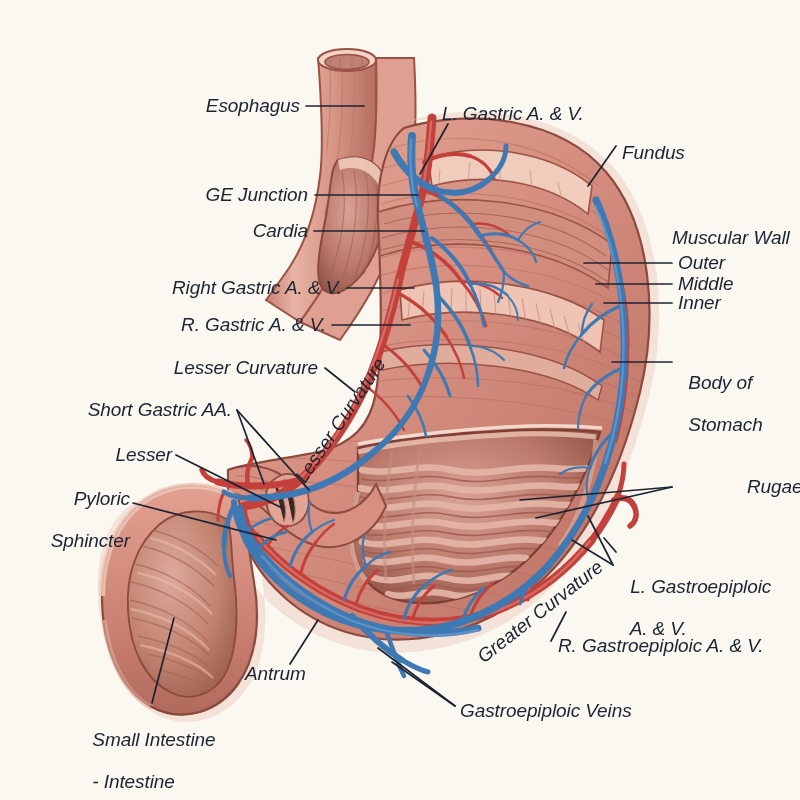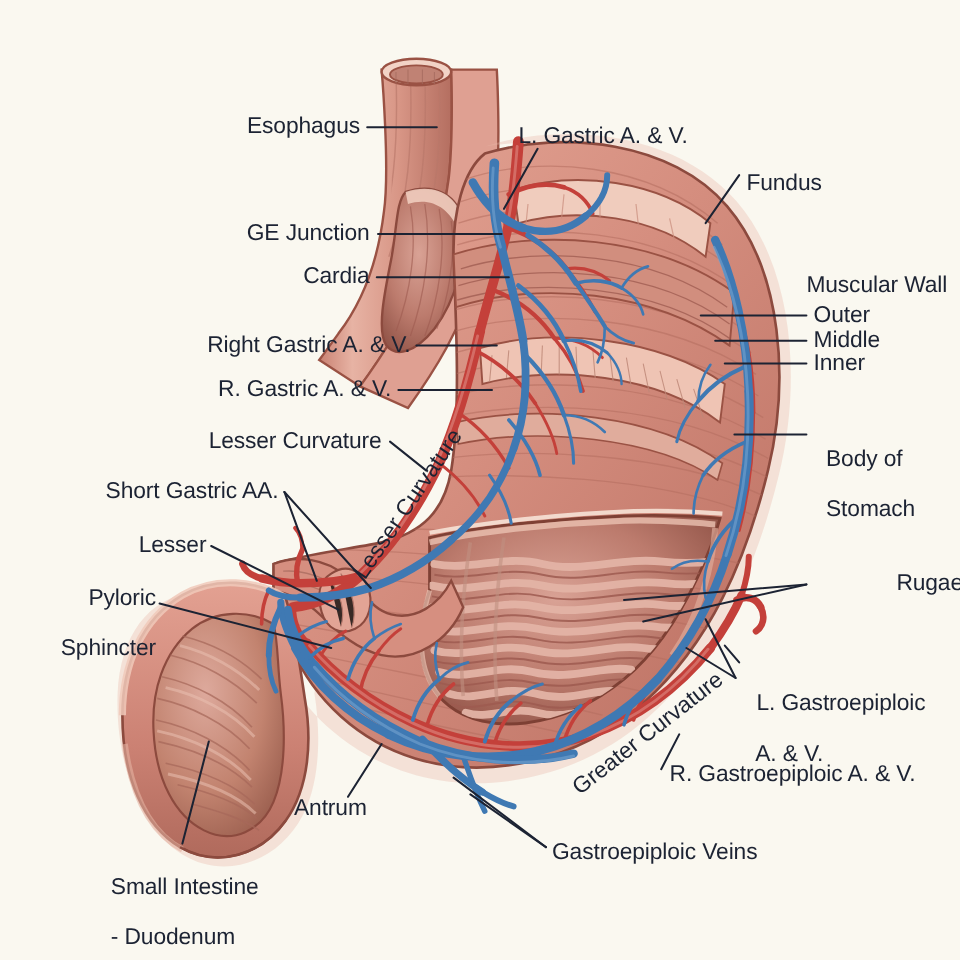--- a/index.html
+++ b/index.html
@@ -3,21 +3,21 @@
 <meta charset="utf-8">
 <title>Stomach Anatomy Diagram</title>
 <style>
   html,body{margin:0;padding:0;}
   body{
     width:800px;height:800px;
     background:#FAF8F0;
     font-family:"Liberation Sans", sans-serif;
     overflow:hidden;
   }
-  #stage{position:relative;width:800px;height:640px;background:#fde047;}
+  #stage{position:relative;width:800px;height:640px;background:#fde047;font-style:italic;}
   #art{position:absolute;inset:0;width:800px;height:800px;}
 
   .lbl{
     position:absolute;
     color:#1C2333;
     font-family:"Liberation Sans", sans-serif;
     font-size:19px;
     line-height:21px;
     letter-spacing:-0.1px;
     white-space:pre;
@@ -573,25 +573,25 @@
 <div class="lbl r" style="left:120px;top:314px;width:206px;">R. Gastric A. &amp; V.</div>
 <div class="lbl r" style="left:130px;top:357px;width:188px;">Lesser Curvature</div>
 <div class="lbl r" style="left:60px;top:399px;width:172px;">Short Gastric AA.</div>
 <div class="lbl r" style="left:60px;top:444px;width:112px;">Lesser</div>
 <div class="lbl r" style="left:20px;top:467px;width:110px;">
   <span>Pyloric</span><br>
   <span>Sphincter</span>
 </div>
 <div class="lbl" style="left:82px;top:708px;">
   <span>Small Intestine</span><br>
-  <span>- Duodenum</span>
+  <span>- Intestine</span>
 </div>
 <div class="lbl" style="left:245px;top:663px;">Antrum</div>
 <div class="lbl" style="left:460px;top:700px;">Gastroepiploic Veins</div>
-<div class="lbl" style="left:432px;top:103px;">L. Gastric A. &amp; V.</div>
+<div class="lbl" style="left:442px;top:103px;">L. Gastric A. &amp; V.</div>
 <div class="lbl" style="left:622px;top:142px;">Fundus</div>
 <div class="lbl" style="left:672px;top:227px;">Muscular Wall</div>
 <div class="lbl" style="left:678px;top:252px;">Outer</div>
 <div class="lbl" style="left:678px;top:273px;">Middle</div>
 <div class="lbl" style="left:678px;top:292px;">Inner</div>
 <div class="lbl" style="left:678px;top:351px;">
   <span>Body of</span><br>
   <span>Stomach</span>
 </div>
 <div class="lbl" style="left:714px;top:476px;margin-left:33px;">Rugae</div>

